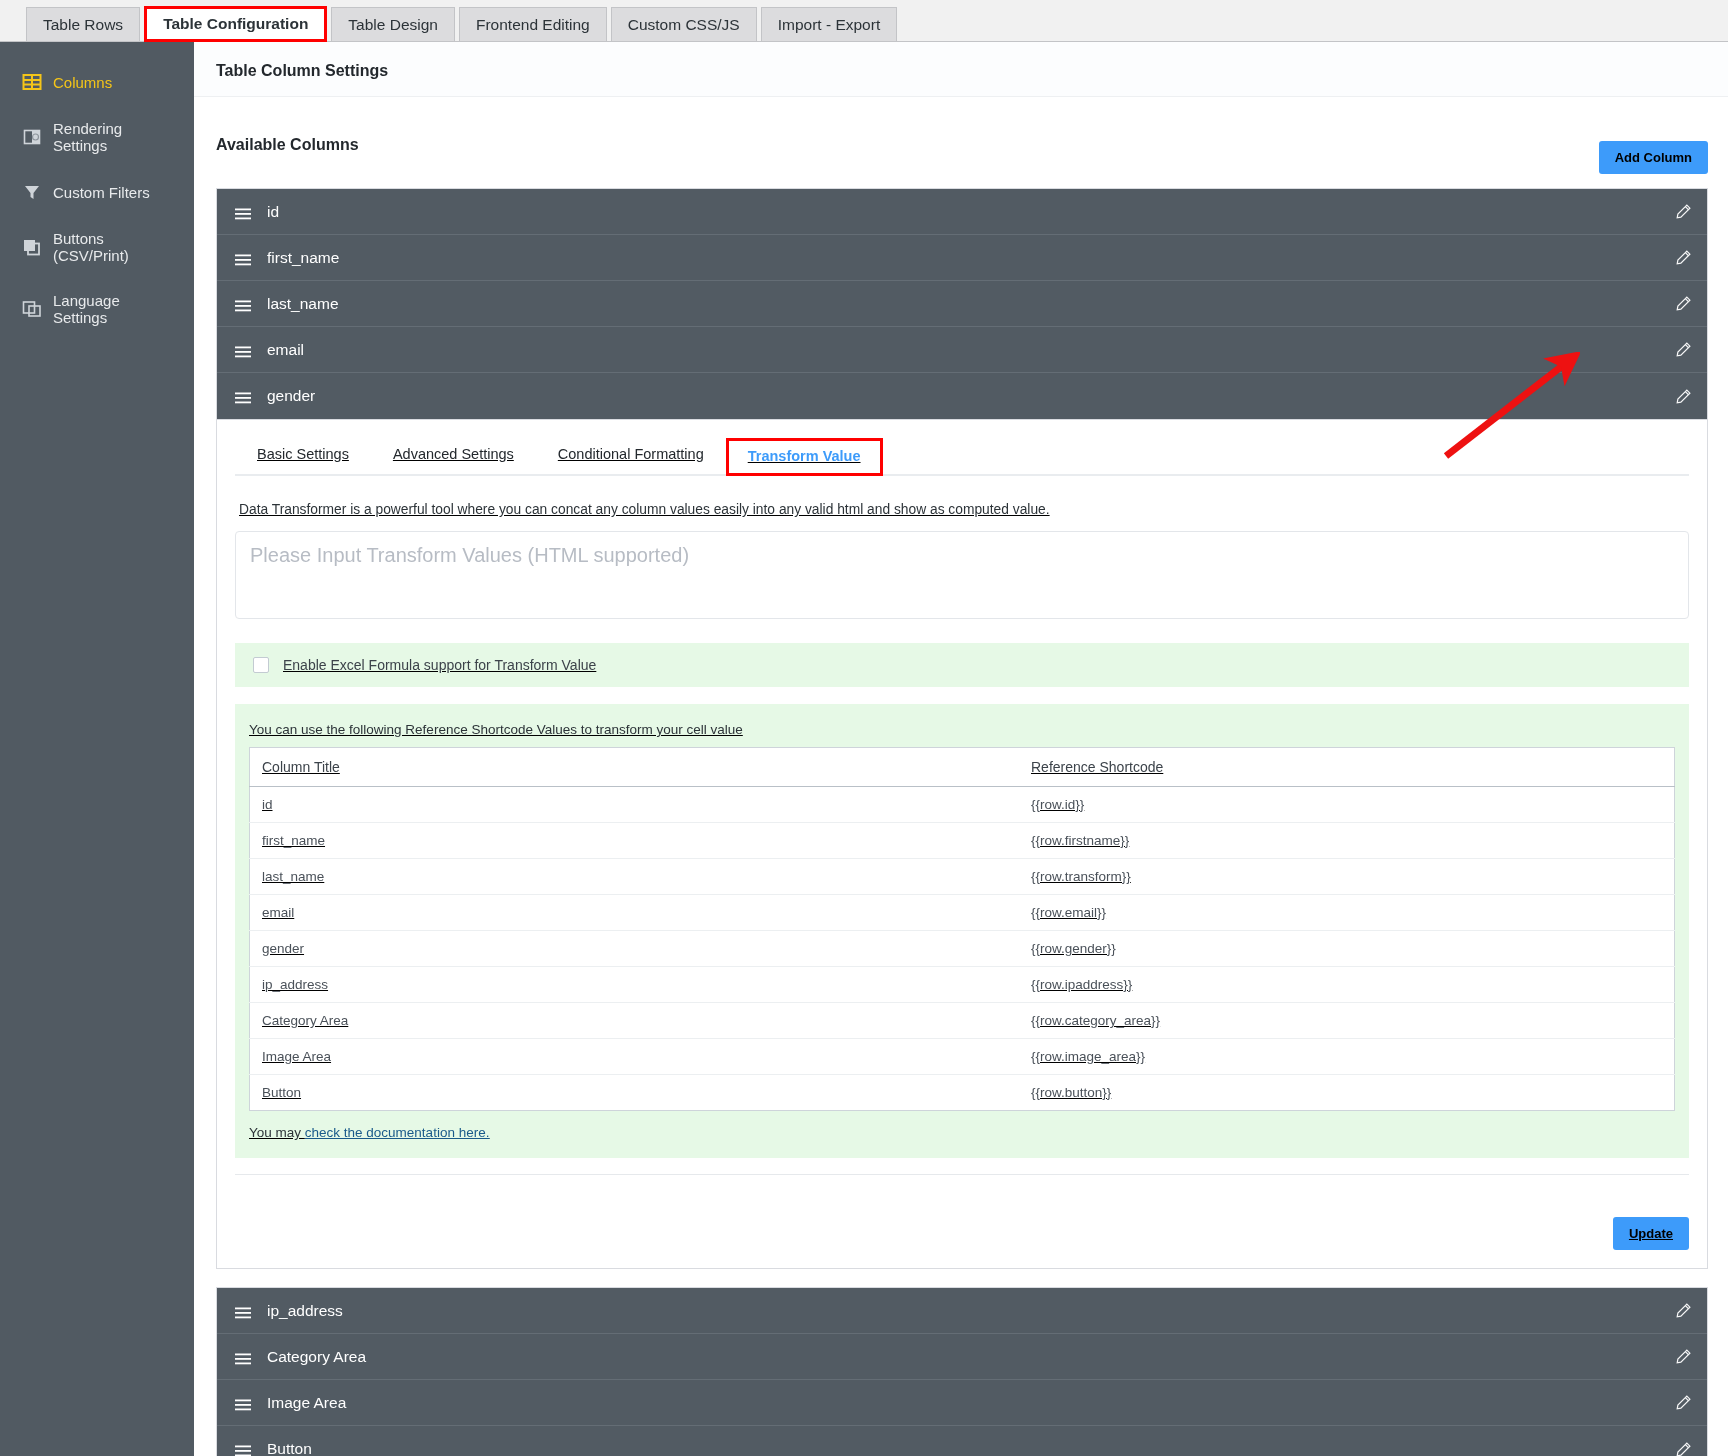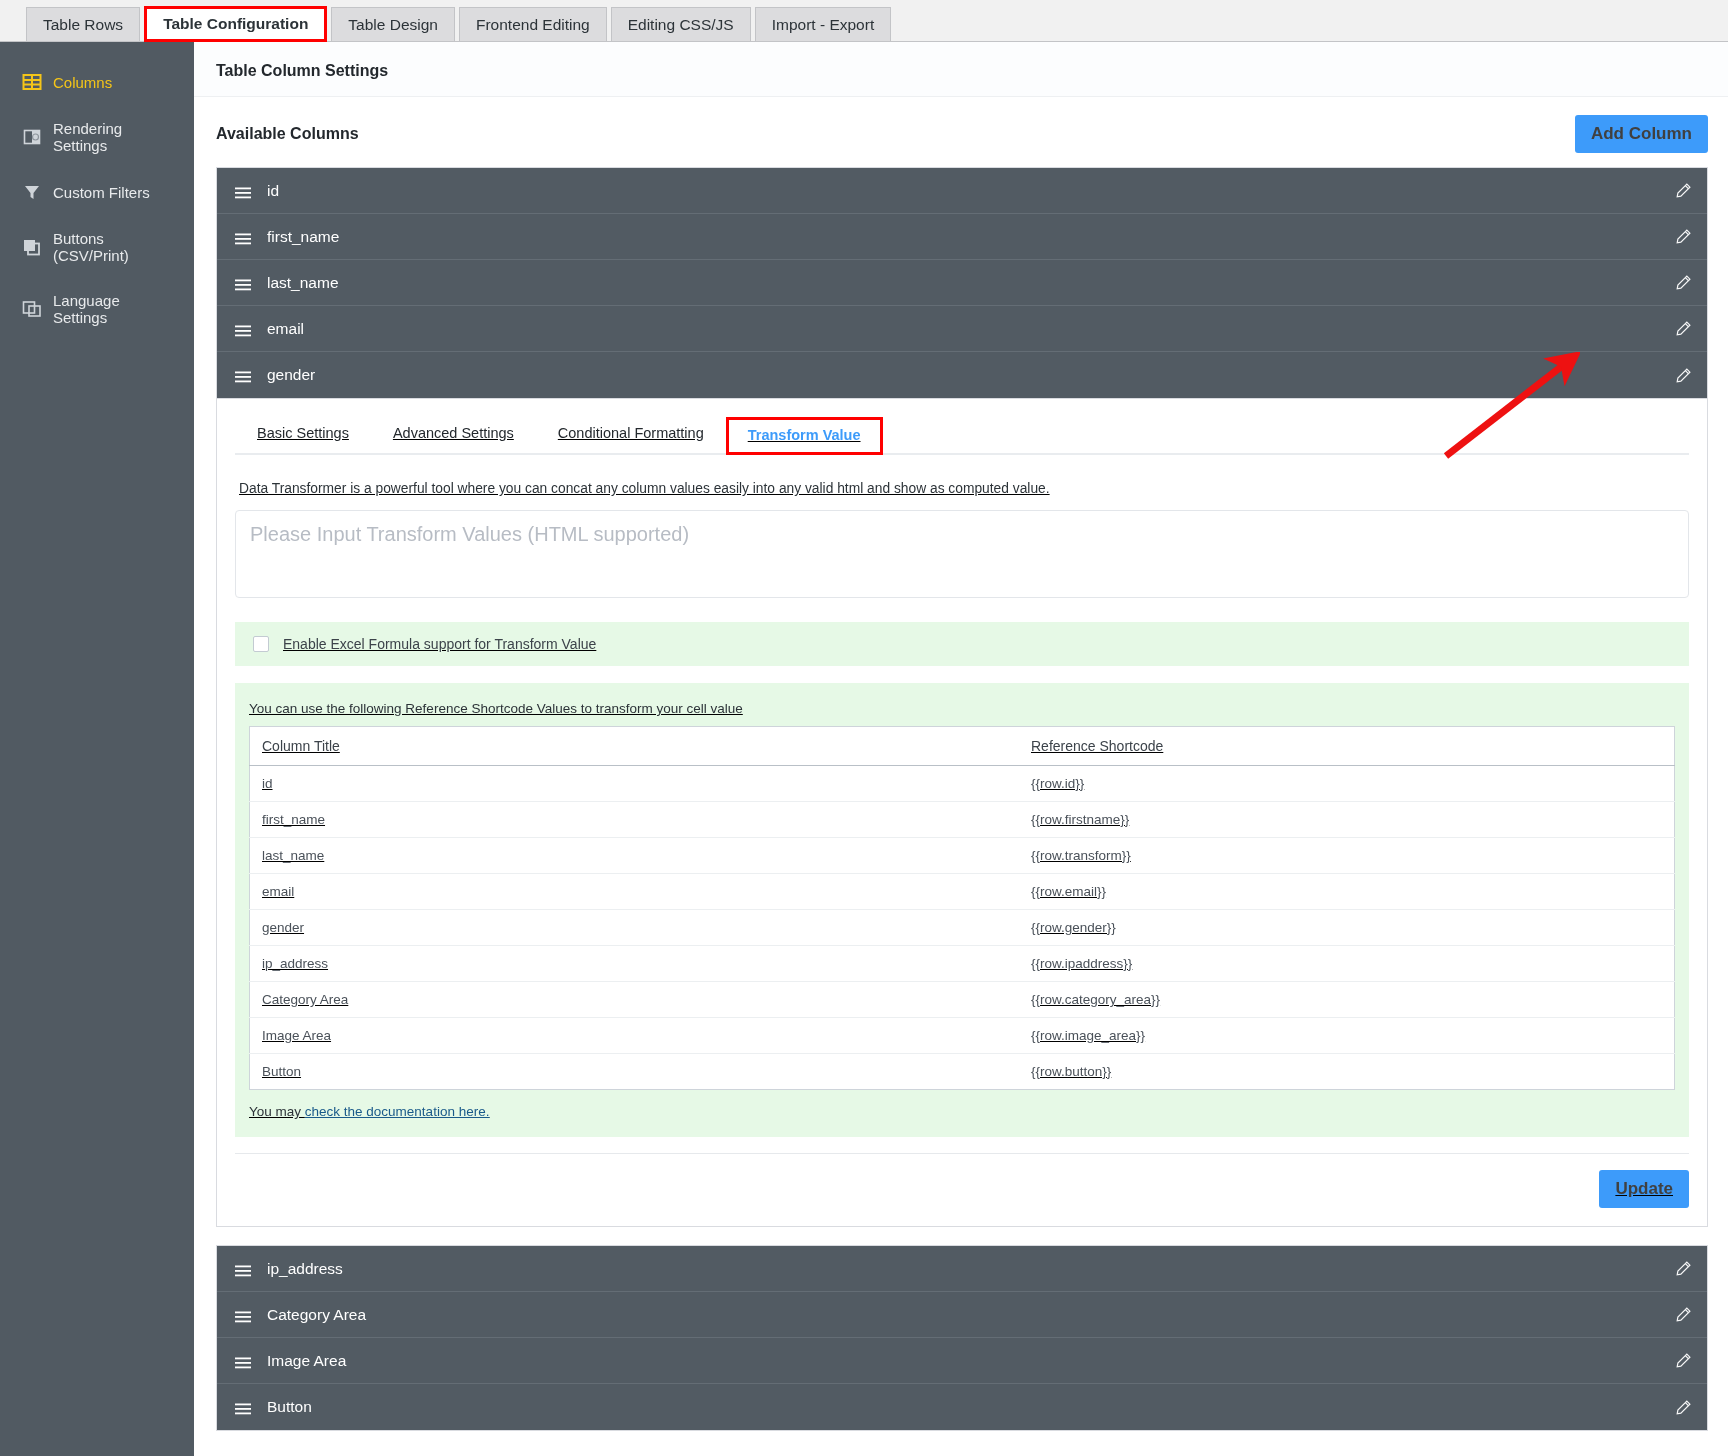--- a/index.html
+++ b/index.html
@@ -79,24 +79,25 @@
   }
 
   .body-pad { padding: 0 20px 0 22px; }
 
   .row-avail {
     display: flex; align-items: center; justify-content: space-between;
     padding: 18px 0 14px 0;
   }
   .avail-title { font-size: 16px; font-weight: 700; color: #23282d; }
   .btn-blue {
-    background: #3d9bfa; color: #404040; border: none;
-    font-size: 17px; font-weight: 700;
+    background: #3d9bfa; color: #000000; border: none;
+    font-size: 13px; font-weight: 700;
     padding: 9px 16px; border-radius: 3px; cursor: pointer;
     font-family: "Liberation Sans", sans-serif;
+    margin-top: 26px;
   }
 
   
   .collist { border: 1px solid #d9dbe0; }
   .colrow {
     position: relative;
     background: #525b63;
     color: #fff;
     height: 46px;
     display: flex; align-items: center;
@@ -208,21 +209,21 @@
 </head>
 <body>
 
 <div class="page">
 
   <div class="tabbar">
     <div class="tab"><span>Table Rows</span></div>
     <div class="tab highlight"><span>Table Configuration</span></div>
     <div class="tab"><span>Table Design</span></div>
     <div class="tab"><span>Frontend Editing</span></div>
-    <div class="tab"><span>Editing CSS/JS</span></div>
+    <div class="tab"><span>Custom CSS/JS</span></div>
     <div class="tab"><span>Import - Export</span></div>
   </div>
 
   <div class="shell">
 
     <div class="sidebar">
 
       <div class="side-item active">
         <span class="side-ico">
           <svg viewBox="0 0 20 20" width="20" height="20">

